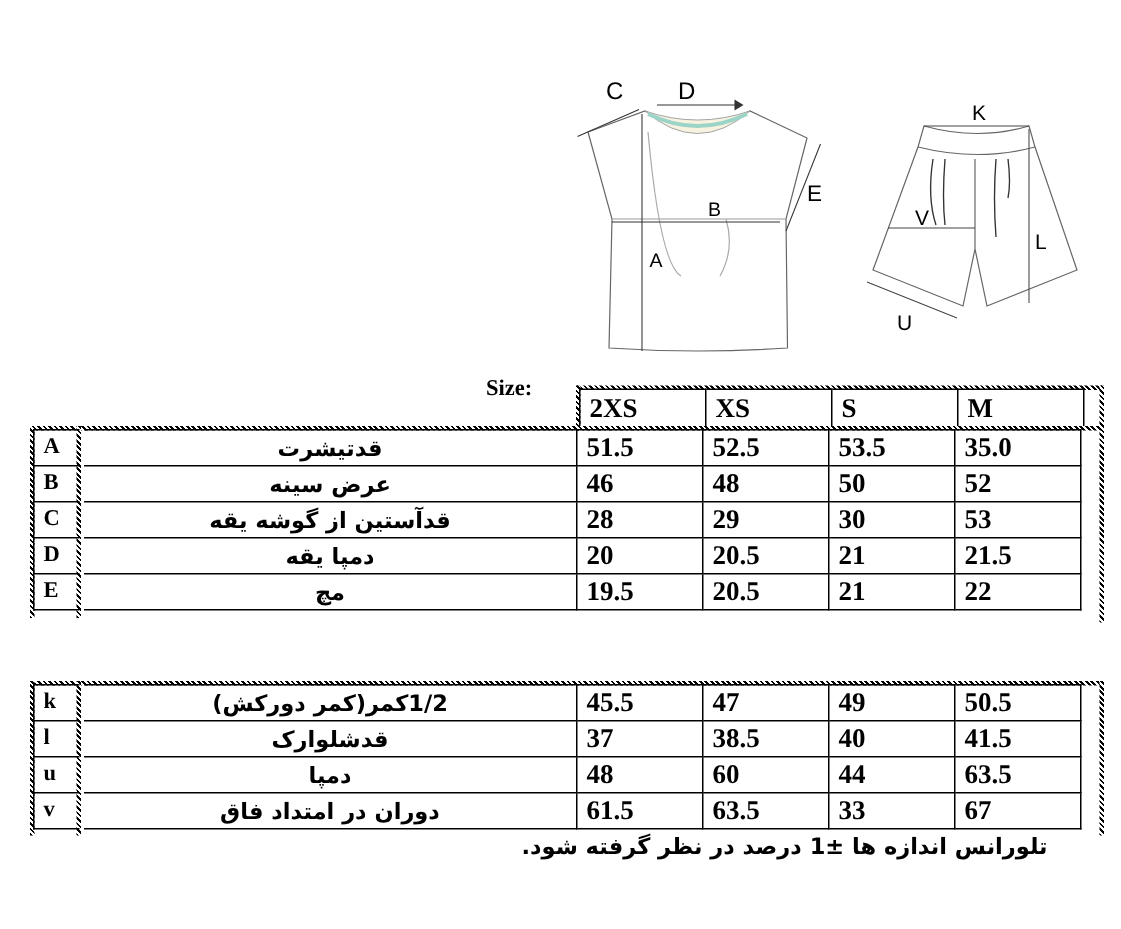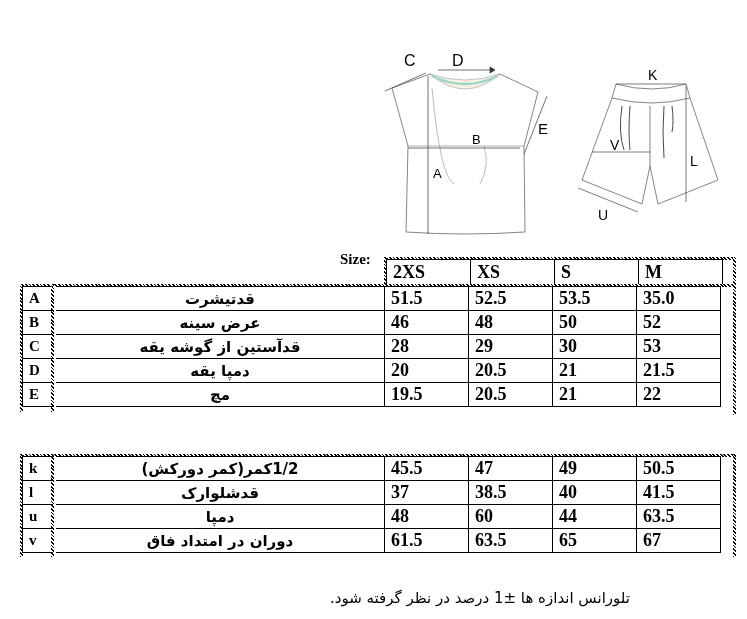--- a/index.html
+++ b/index.html
@@ -4,21 +4,21 @@
 <style>
   html, body { margin:0; padding:0; background:#ffffff; }
   body { width:747px; height:619px; position:relative; overflow:hidden;
          font-family: "Liberation Serif", "DejaVu Serif", serif; color:#000; }
 
   .fig { position:absolute; }
   #shirt-fig { left:372px; top:36px; width:186px; height:210px; }
   #shorts-fig { left:572px; top:62px; width:150px; height:160px; }
   .fig svg text { font-family: "Liberation Sans", "DejaVu Sans", sans-serif; }
 
-  .size-label { position:absolute; left:340px; top:251px; font-weight:bold; font-size:15px; }
+  .size-label { position:absolute; left:324px; top:251px; font-weight:bold; font-size:15px; }
 
   
   .hatch { background-image: repeating-linear-gradient(45deg, #000 0 1.3px, #fff 1.3px 2.6px); }
 
   table.grid { position:absolute; border-collapse:collapse; }
   table.grid td { border:1px solid #000; padding:0 6px; height:23px; font-size:18px;
                   font-weight:bold; white-space:nowrap; }
   table.grid td.key { width:18px; padding-left:6px; border-right:3px solid transparent;
                       font-size:15px; }
   table.grid td.desc { text-align:center; font-family:"DejaVu Sans", sans-serif;
@@ -26,22 +26,22 @@
   table.grid td.val { width:71px; }
 
   .frame { position:absolute; pointer-events:none; }
 
   #header-table { left:386px; top:259px; }
   #header-table td { height:24px; width:71px; }
 
   #shirt-table { left:22px; top:286px; }
   #shorts-table { left:22px; top:456px; }
 
-  .note { position:absolute; left:330px; top:589px; width:386px; direction:rtl; text-align:left;
-          font-family:"DejaVu Sans", sans-serif; font-weight:normal; font-size:15px; }
+  .note { position:absolute; left:330px; top:555px; width:386px; direction:rtl; text-align:center;
+          font-family:"DejaVu Sans", sans-serif; font-weight:bold; font-size:15px; }
 </style>
 </head>
 <body>
 
 <div class="fig" id="shirt-fig">
   <svg width="186" height="210" viewBox="0 0 186 210">
     <g fill="none" stroke="#666" stroke-width="0.8">
       <path d="M20 52 L58 38 Q93 56 128 38 L166 56 L152 110 L153 196 Q93 200 34 196 L36 110 Z"></path>
       <path d="M36 110 L152 110" stroke="#999"></path>
       <path d="M60 52 Q68 140 82 148" stroke="#aaa"></path>
@@ -183,19 +183,19 @@
     <td class="val">48</td>
     <td class="val">60</td>
     <td class="val">44</td>
     <td class="val">63.5</td>
   </tr>
   <tr>
     <td class="key">v</td>
     <td class="desc">دوران در امتداد فاق</td>
     <td class="val">61.5</td>
     <td class="val">63.5</td>
-    <td class="val">65</td>
+    <td class="val">33</td>
     <td class="val">67</td>
   </tr>
 </tbody>
   </table>
 
 <div class="note">تلورانس اندازه ها  ±1 درصد در نظر گرفته شود.</div>
 
 </body></html>

